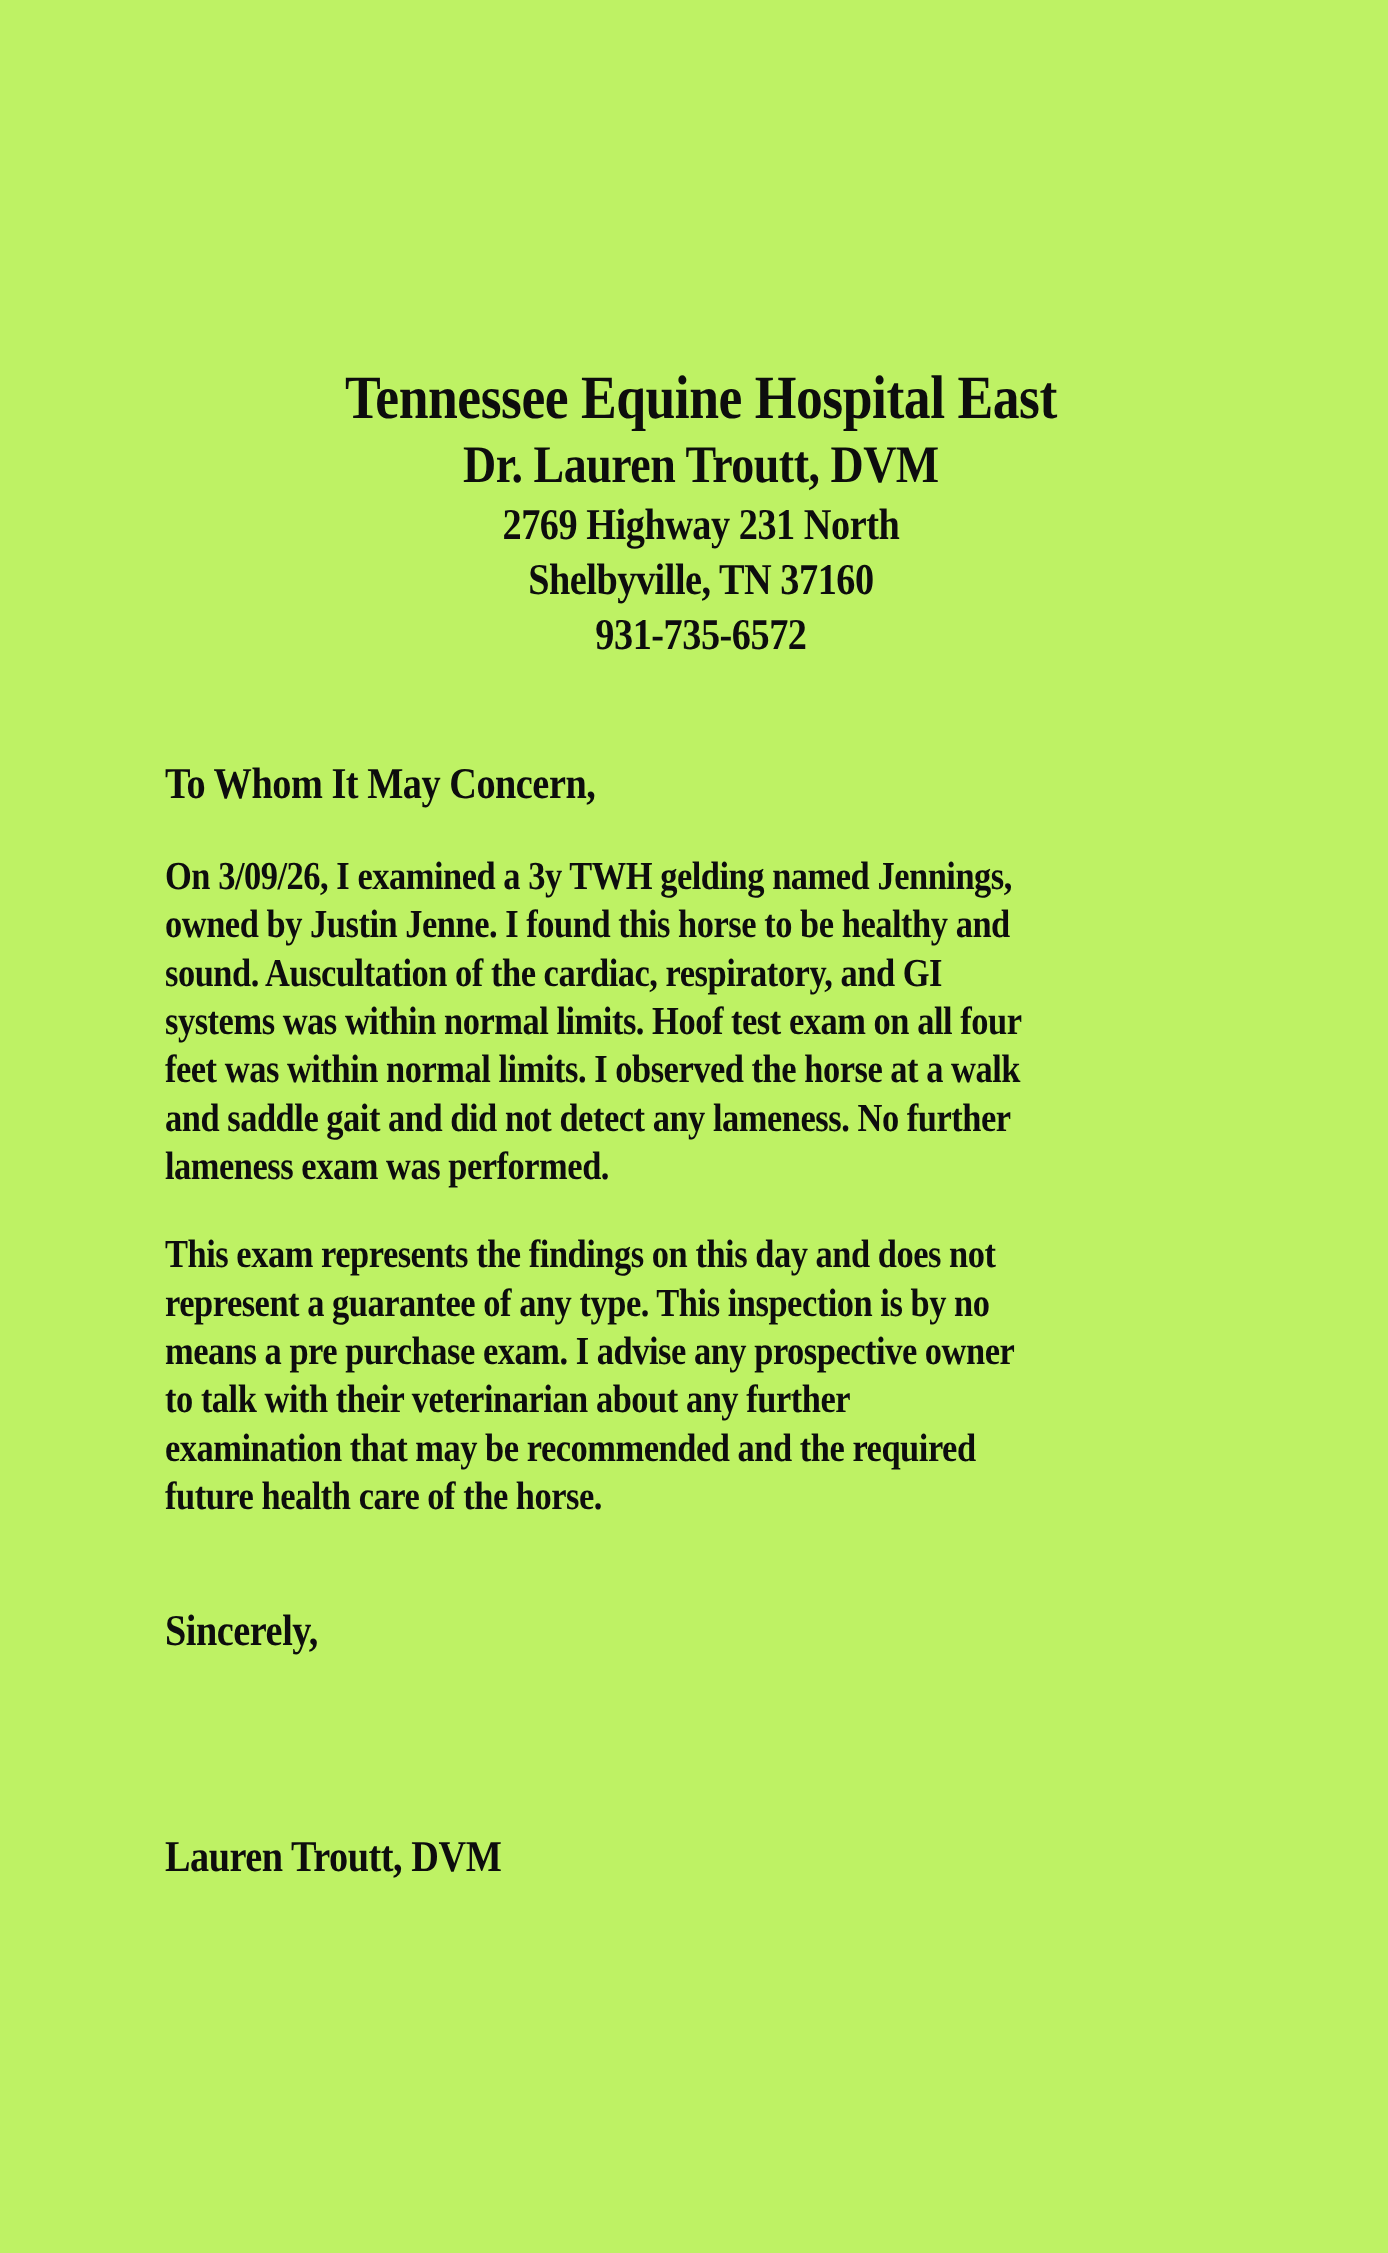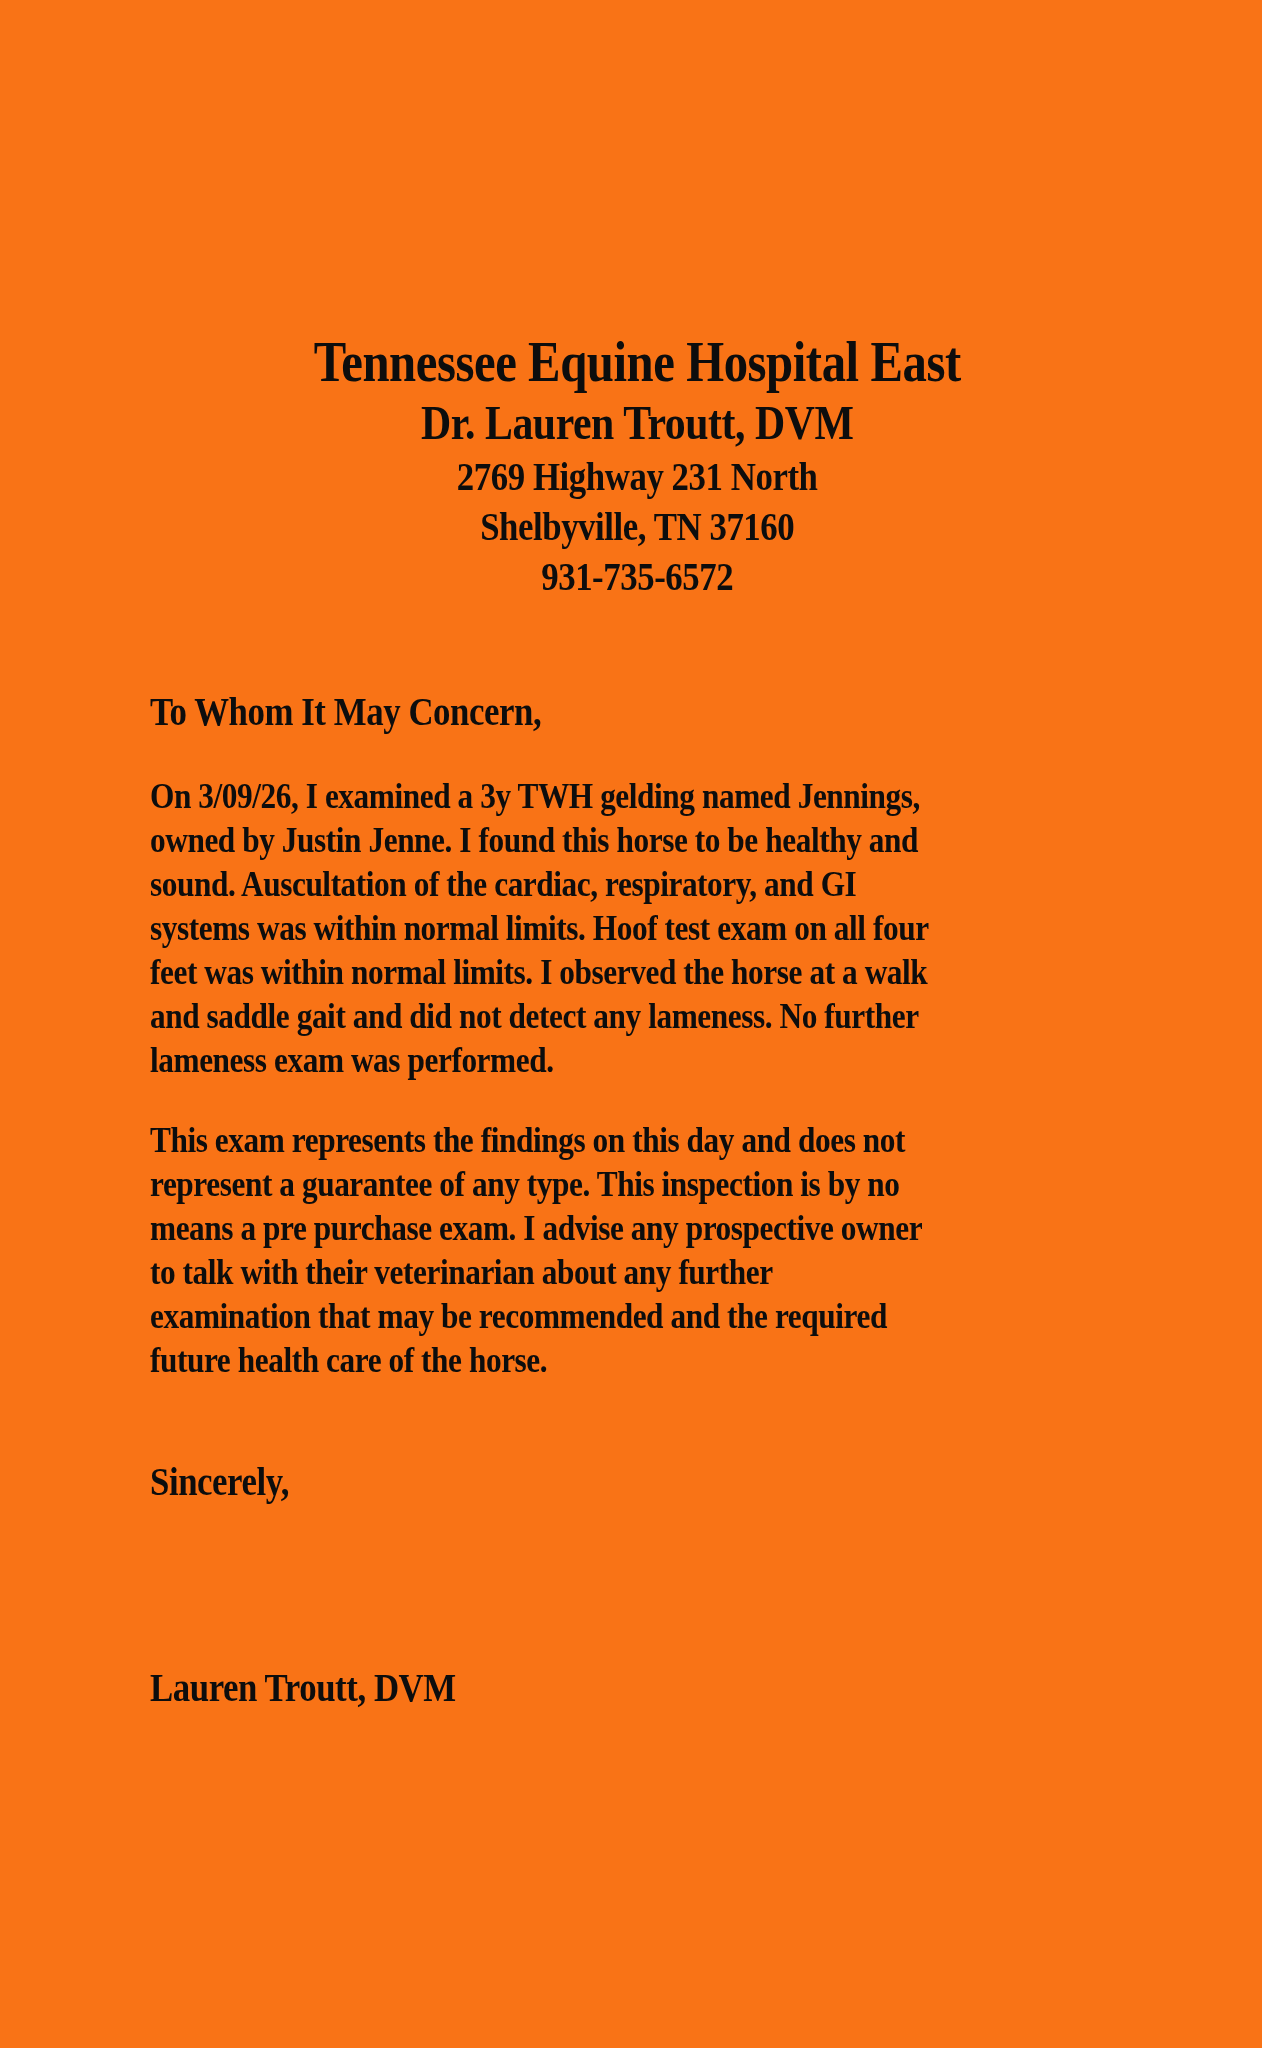--- a/index.html
+++ b/index.html
@@ -4,21 +4,21 @@
 <style>
   html, body {
     margin: 0;
     padding: 0;
     background: #ffffff;
   }
   .page {
     position: relative;
     width: 1262px;
     height: 2048px;
-    background: #f97316;
+    background: #bef264;
     overflow: hidden;
     font-family: "Liberation Serif", "DejaVu Serif", serif;
   }
   .letter {
     position: absolute;
     left: 150px;
     top: 330px;
     width: 1120px;
     transform: scaleX(0.87);
     transform-origin: top left;

